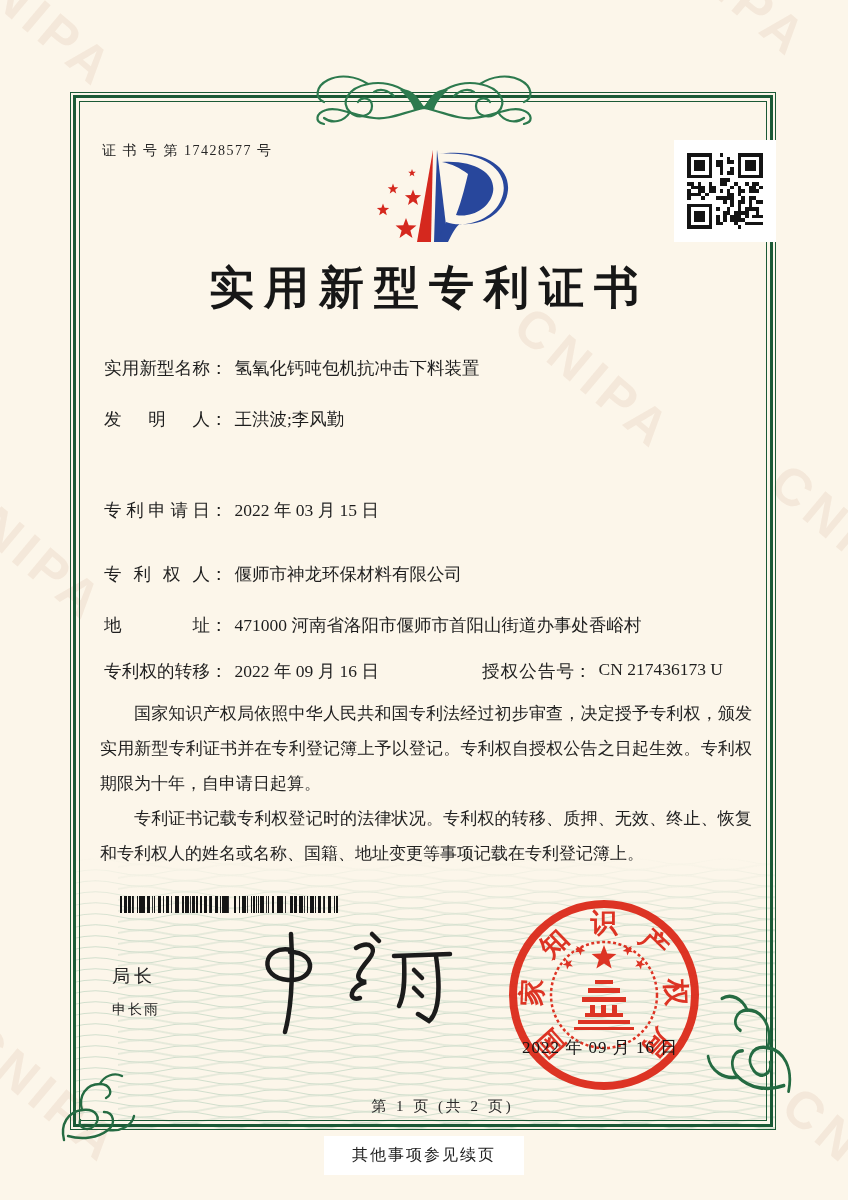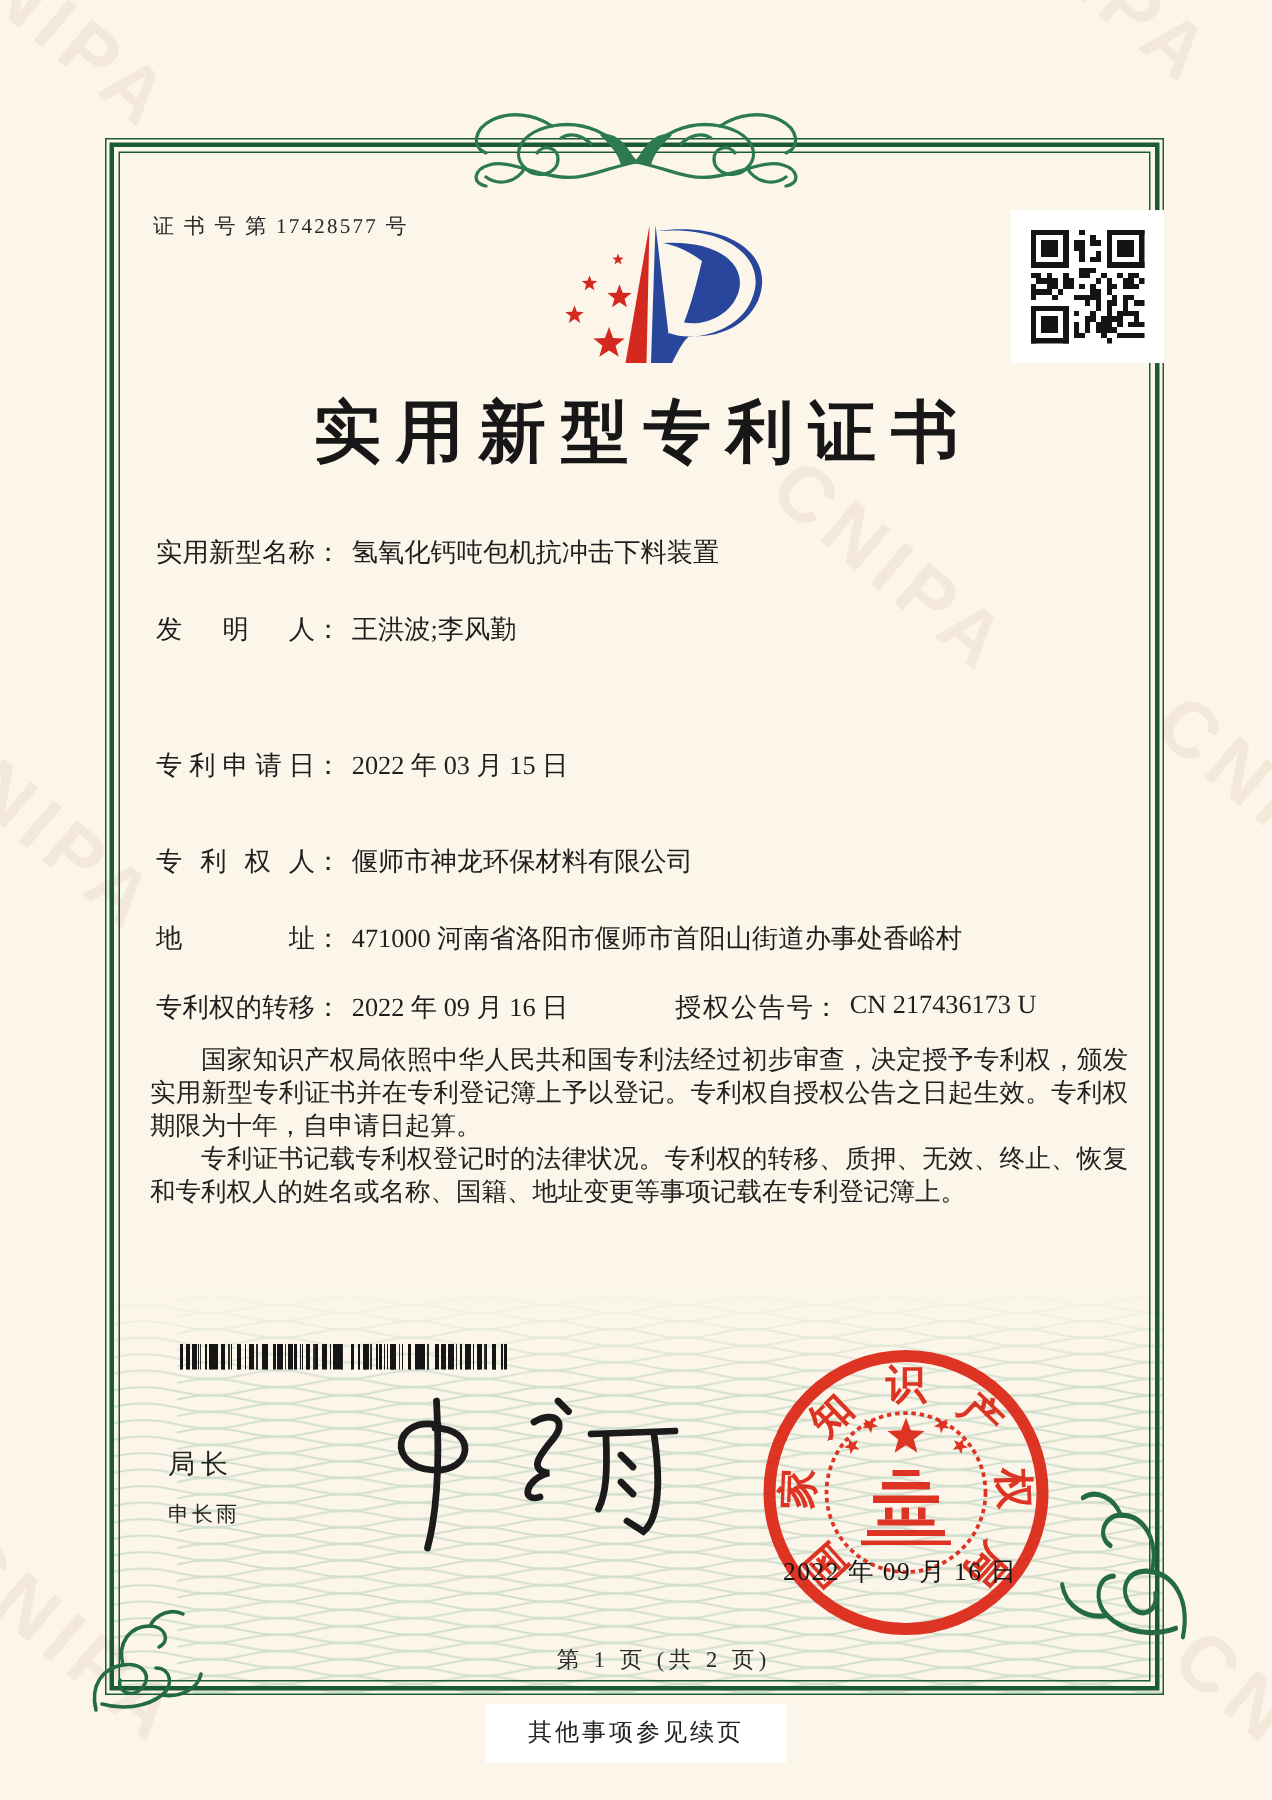--- a/index.html
+++ b/index.html
@@ -38,24 +38,24 @@
   .title{position:absolute;left:0;right:0;top:246px;margin:12px;text-align:center;z-index:3;
       font-size:45px;font-weight:bold;letter-spacing:10px;text-indent:10px;color:#171717;}
 
   .field{position:absolute;left:104px;width:660px;z-index:3;font-size:17.5px;color:#1e1e1e;
       white-space:nowrap;}
   .flabel{display:inline-block;width:106px;text-align:justify;text-align-last:justify;
       vertical-align:top;}
   .fcolon{display:inline-block;vertical-align:top;}
   .fvalue{display:inline-block;vertical-align:top;margin-left:7px;}
   .grant-no{position:absolute;left:346px;top:0;}
-  .grant-no .flabel{width:92px;}
+  .grant-no .flabel{width:92px;margin-left:32px;}
 
   .paras{position:absolute;left:100px;top:696px;width:652px;z-index:3;}
-  .paras p{margin:0;font-size:17px;line-height:22px;text-indent:2em;text-align:justify;
+  .paras p{margin:0;font-size:17px;line-height:35px;text-indent:2em;text-align:justify;
       color:#222;}
 
   .barcode{position:absolute;left:120px;top:896px;width:218px;height:17px;z-index:3;
       background:
       repeating-linear-gradient(90deg,#151515 0 2px,transparent 2px 5px,#151515 5px 6px,transparent 6px 8px,#151515 8px 11px,transparent 11px 13px,#303030 13px 14px,transparent 14px 19px),
       repeating-linear-gradient(90deg,#151515 0 1px,transparent 1px 4px,#151515 4px 7px,transparent 7px 12px,#151515 12px 13px,transparent 13px 17px);}
 
   .signer-title{position:absolute;left:112px;top:964px;z-index:3;font-size:18px;
       letter-spacing:4px;color:#222;}
   .signer-name{position:absolute;left:112px;top:1001px;z-index:3;font-size:14px;

